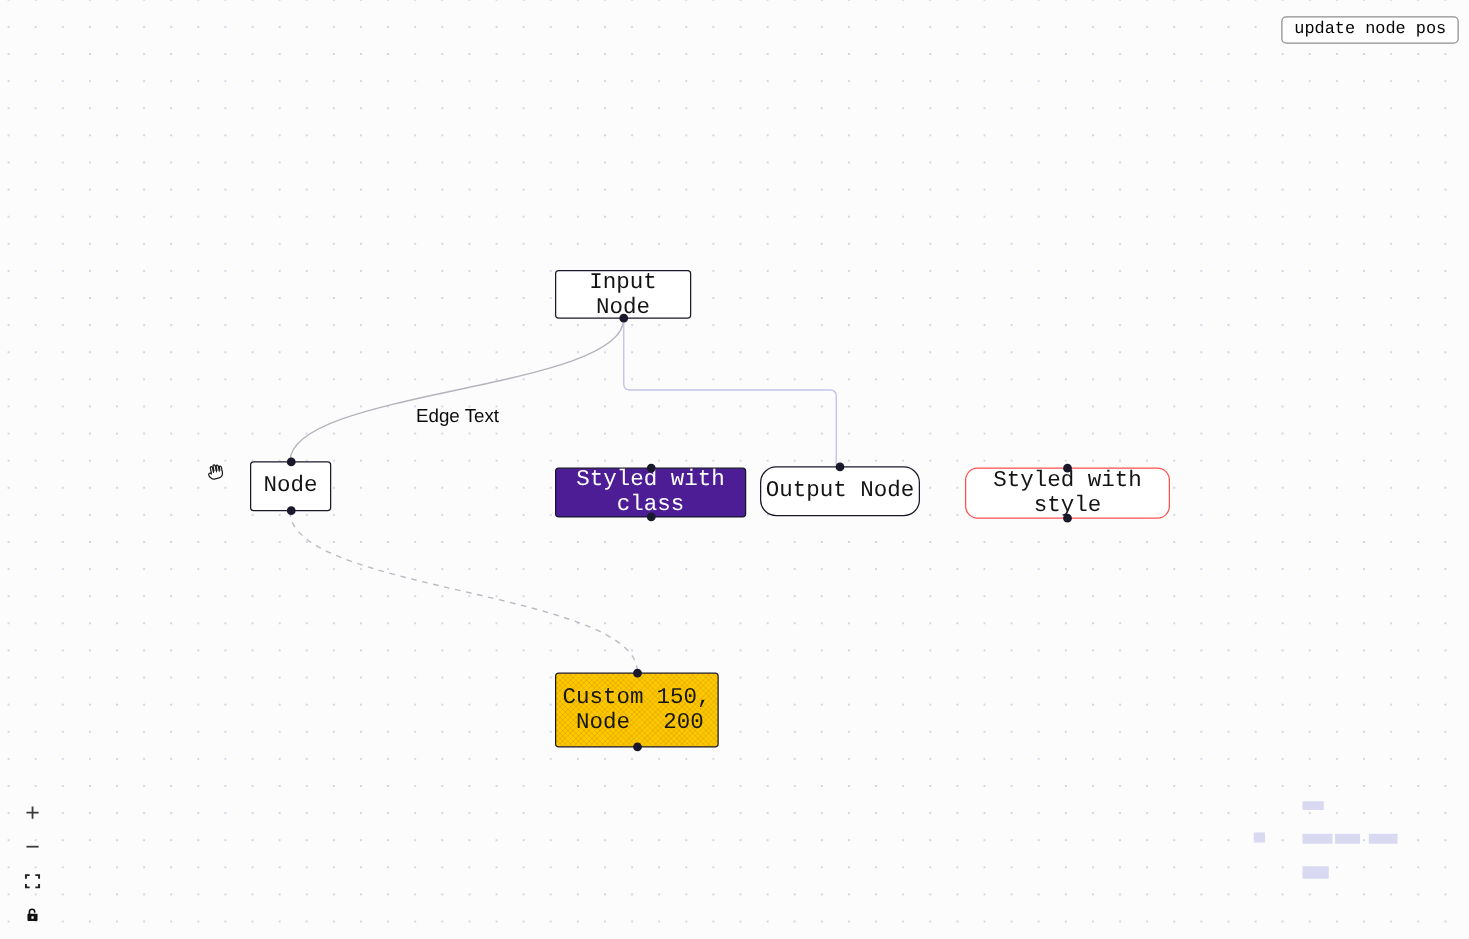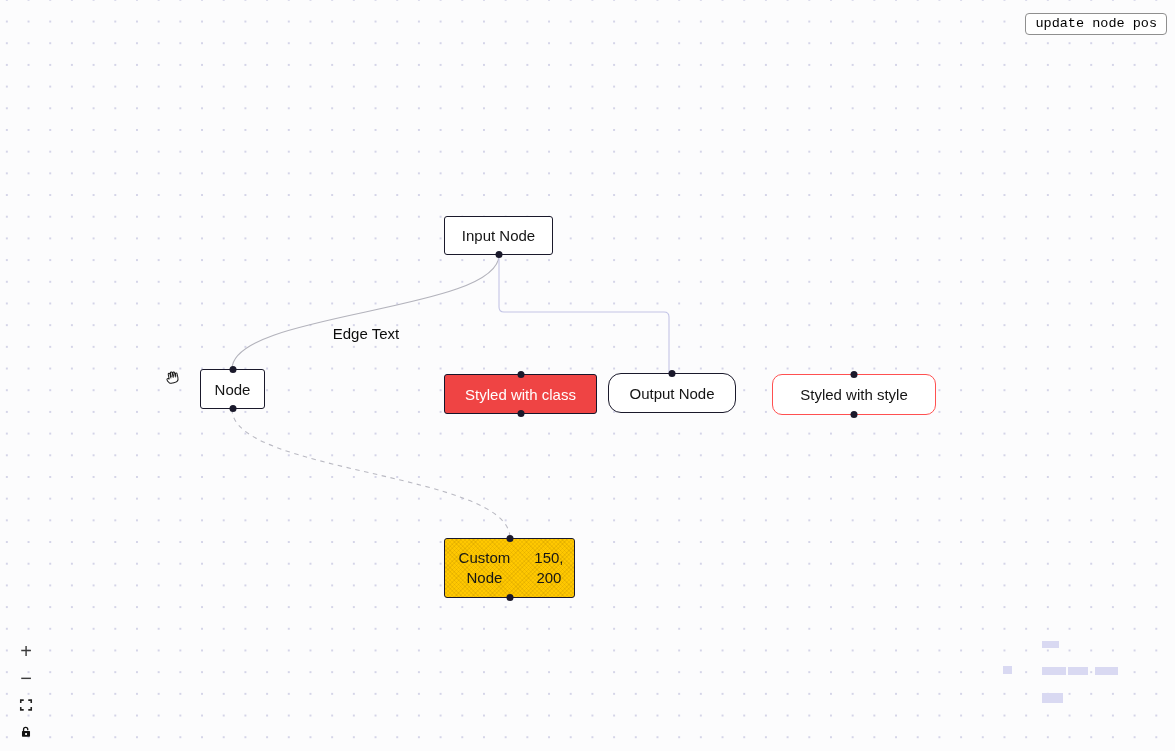--- a/index.html
+++ b/index.html
@@ -32,27 +32,28 @@
     font-size:15px; color:#0c0c0c; z-index:3; white-space:nowrap;margin-top:21px;
   }
 
   
   .node {
     position:absolute; z-index:4;
     display:flex; align-items:center; justify-content:center;
     background:#ffffff;
     border:1px solid #1a192b;
     border-radius:3px;
-    font-size:15px; color:#141414;
+    font-size:18px; color:#141414;
     text-align:center;
+    font-family:Liberation Mono, monospace;
   }
   .node-input  { left:444px; top:216px; width:109px; height:39px; }
   .node-plain  { left:200px; top:369px; width:65px;  height:40px;align-items:center; }
   .node-class  { left:444px; top:374px; width:153px; height:40px;
-                 background:#ef4444; color:#ffffff; border-color:#16152a; }
+                 background:#4c1d95; color:#ffffff; border-color:#16152a; }
   .node-output { left:608px; top:373px; width:128px; height:40px;border-radius:13px; }
   .node-style  { left:772px; top:374px; width:164px; height:41px;
                  border-color:#ff5050;border-radius:10px; }
   .node-custom { left:444px; top:538px; width:131px; height:60px;
                  background:#ffc800;
                  background-image:repeating-linear-gradient(45deg, rgba(120,80,0,0.10) 0 1px, transparent 1px 3px),
                                   repeating-linear-gradient(-45deg, rgba(120,80,0,0.10) 0 1px, transparent 1px 3px);
                  line-height:20px; color:#161616; }
 
   .handle {

